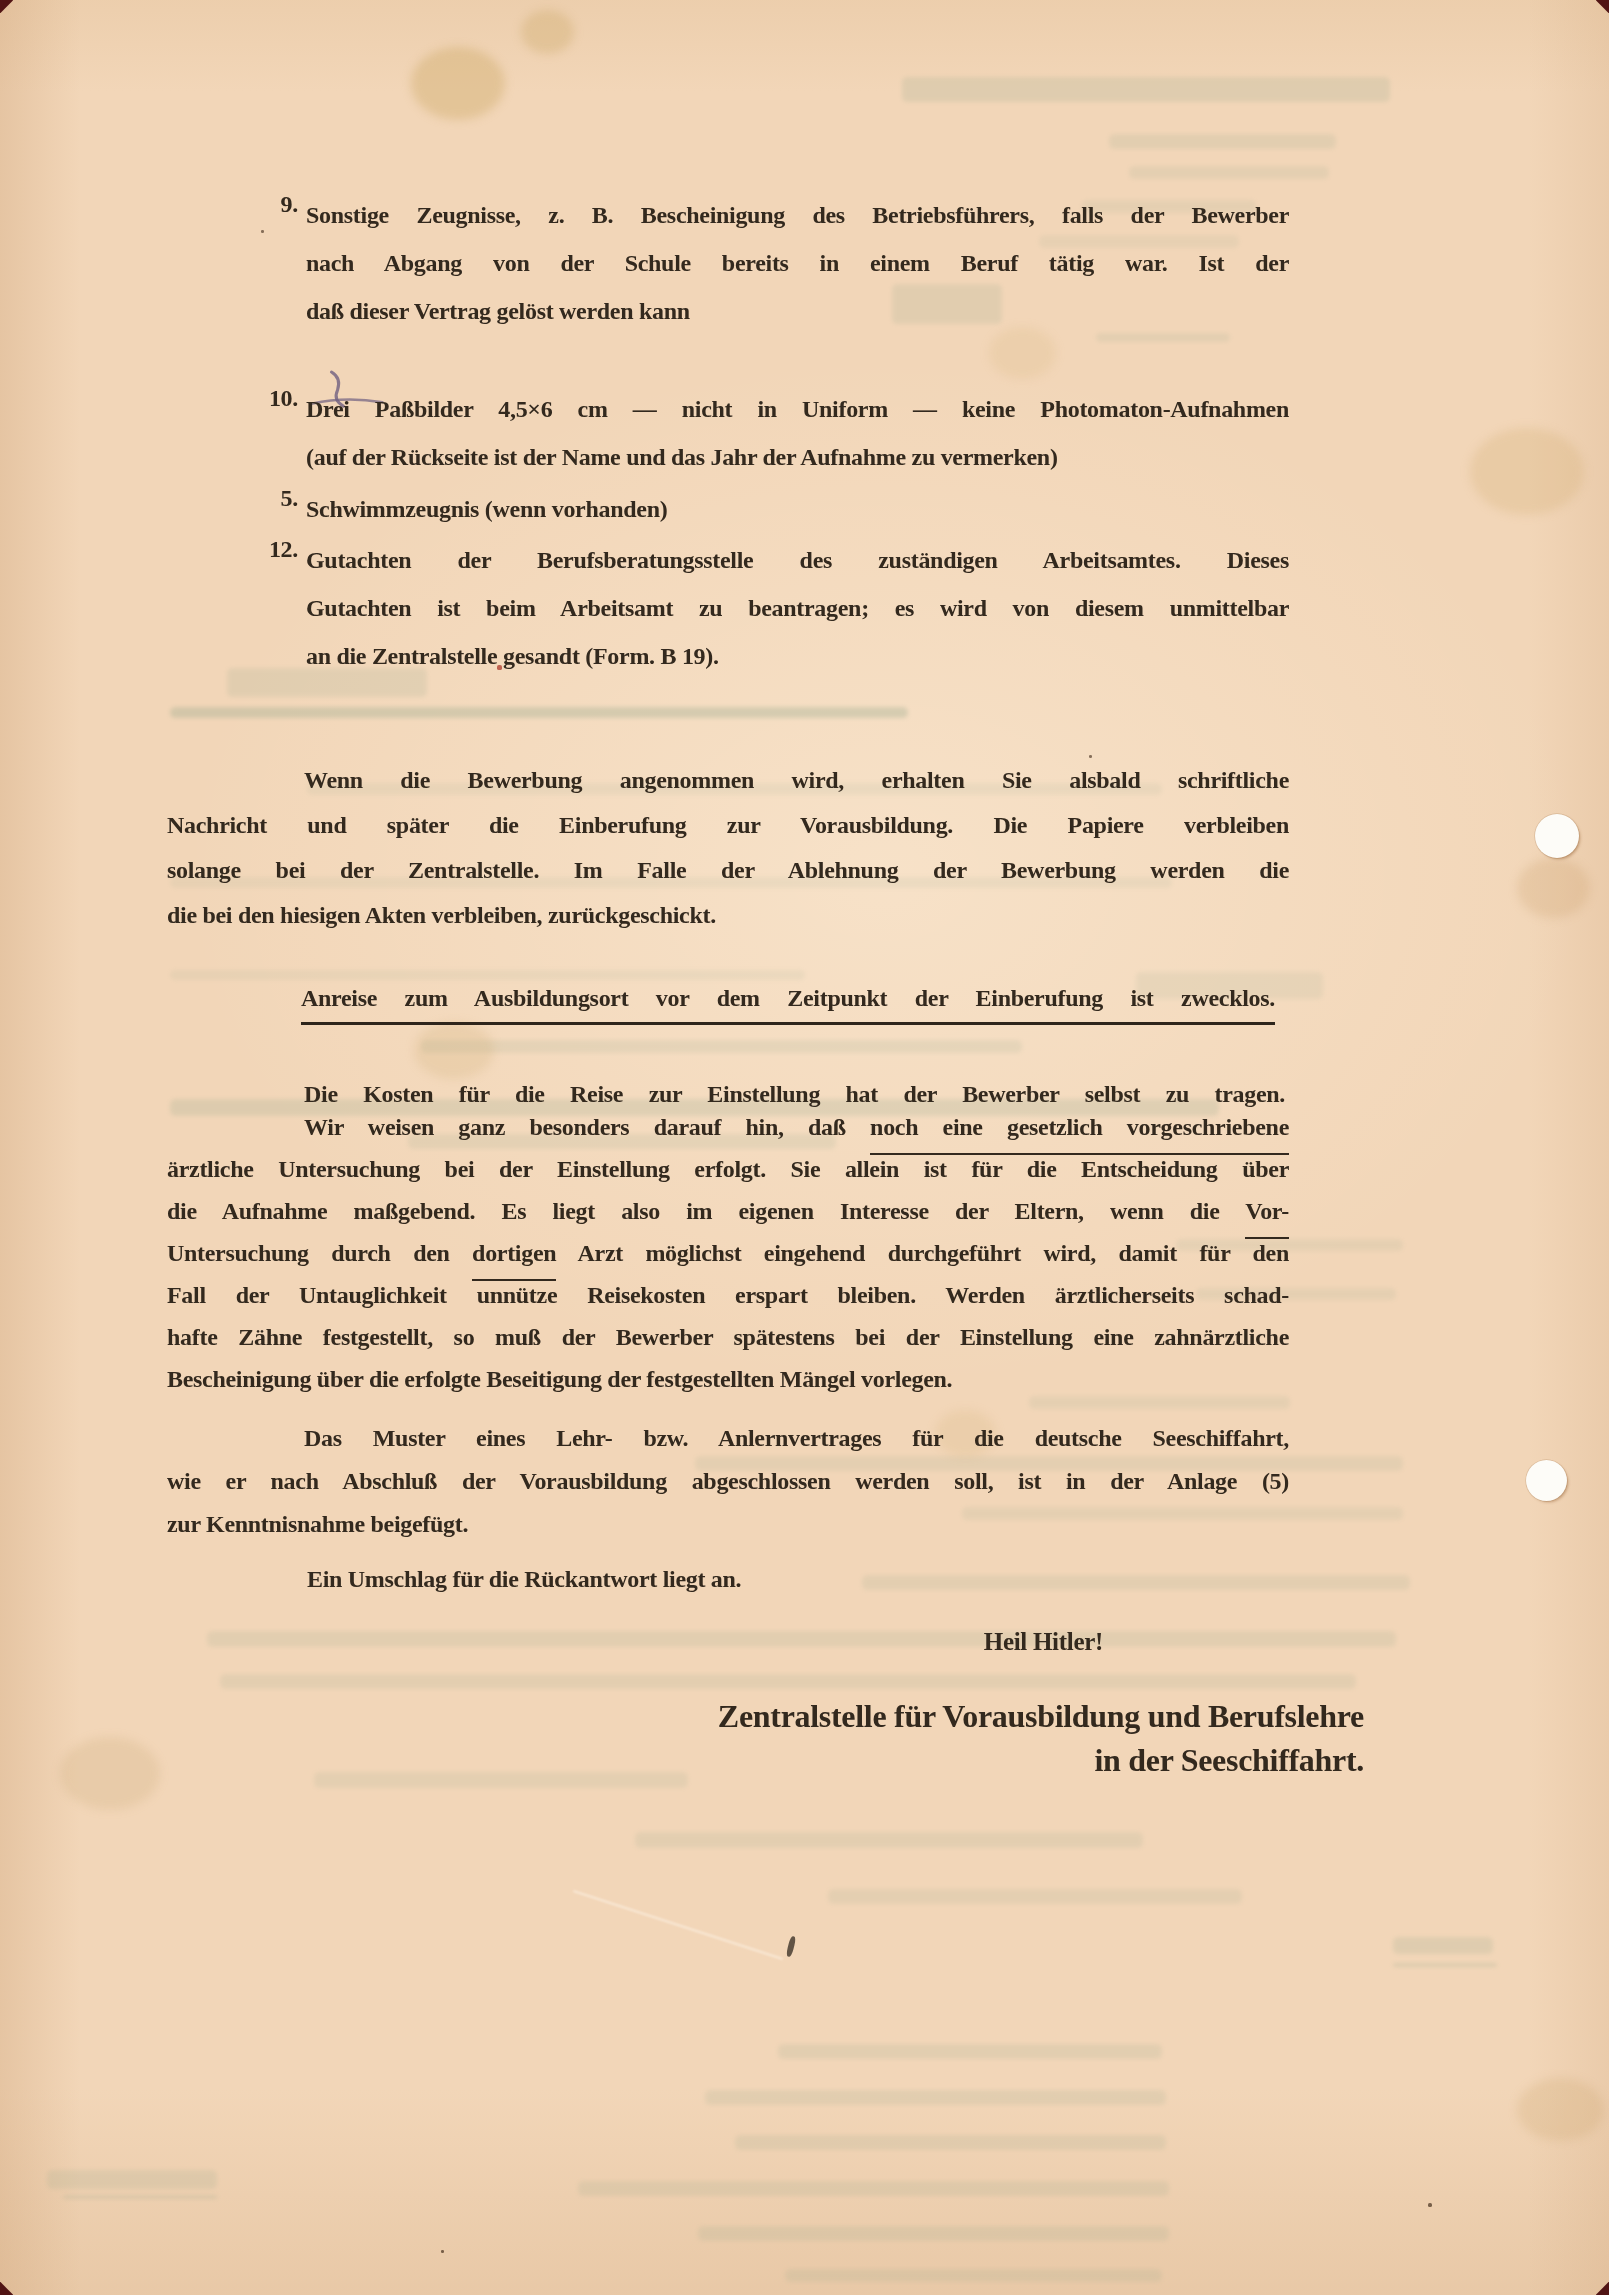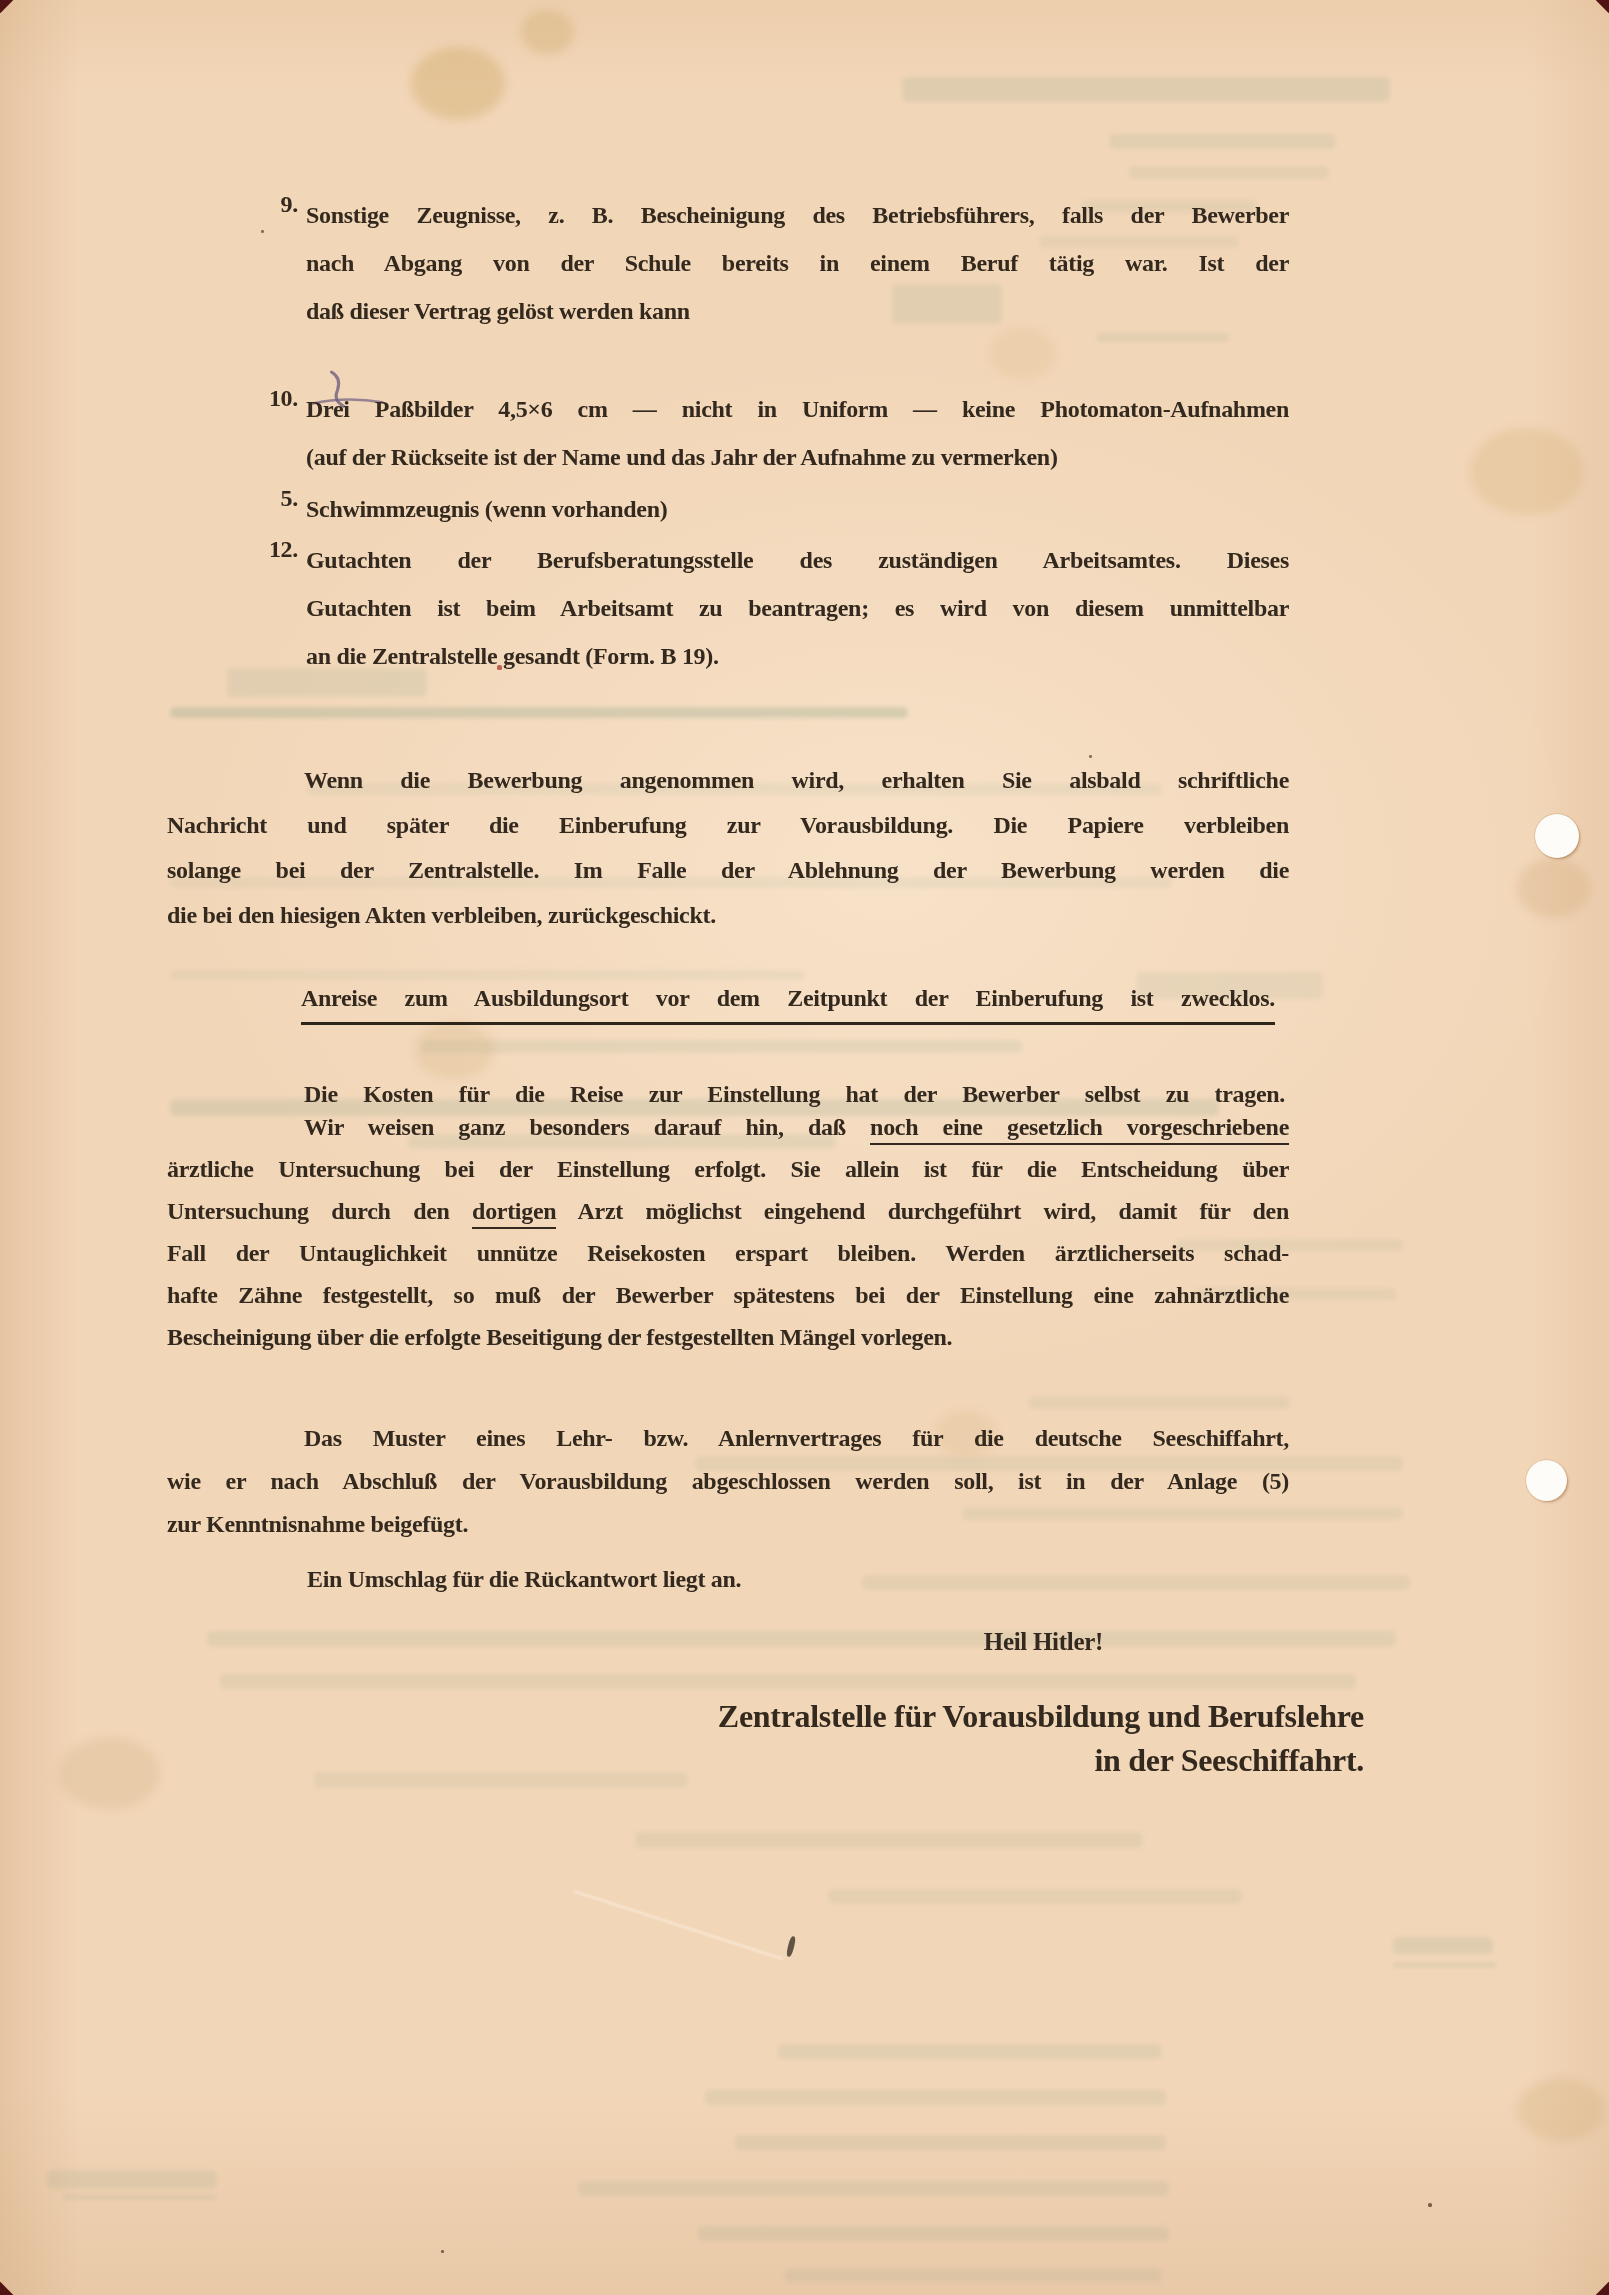--- a/index.html
+++ b/index.html
@@ -11,21 +11,21 @@
       linear-gradient(90deg, rgba(201,156,112,.30), rgba(201,156,112,0) 5%),
       linear-gradient(270deg, rgba(206,164,122,.22), rgba(206,164,122,0) 5%),
       linear-gradient(180deg, rgba(222,186,143,.28), rgba(222,186,143,0) 4%),
       linear-gradient(0deg, rgba(212,172,130,.32), rgba(212,172,130,0) 9%),
       #f2d6b8;}
   .txt{font-weight:700;color:#33291e;letter-spacing:-0.3px;font-size:24px;}
   .block{position:absolute;}
   .line{text-align:justify;text-align-last:justify;line-height:var(--lh,45px);}
   .line.last{text-align-last:left;}
   .indent .line:first-child{text-indent:137px;}
-  .u{border-bottom:2.7px solid currentColor;padding-bottom:3px;}
+  .u{border-bottom:2.7px solid currentColor;padding-bottom:13px;}
   .num{position:absolute;left:-56px;top:0;width:48px;text-align:right;}
   .headline{text-align:justify;text-align-last:justify;line-height:31px;
             padding-bottom:8px;border-bottom:3.3px solid #2e251b;}
   .center{text-align:right;}
   .hole{position:absolute;border-radius:50%;background:#fdfcf8;
         box-shadow:2px 2px 2.7px -0.7px rgba(150,100,55,.45), 0 0 0 0.7px rgba(150,105,60,.25);}
   .corner{position:absolute;width:13.4px;height:13.4px;background:#511414;}
   .c-tl{left:0;top:0;clip-path:polygon(0 0,100% 0,0 100%);}
   .c-tr{right:0;top:0;clip-path:polygon(0 0,100% 0,100% 100%);}
   .c-bl{left:0;bottom:0;clip-path:polygon(0 0,0 100%,100% 100%);}
@@ -152,20 +152,21 @@
   </div>
 
   <div class="block txt headline" style="left:301px;top:983px;width:974px;">Anreise zum Ausbildungsort vor dem Zeitpunkt der Einberufung ist zwecklos.</div>
 
   <div class="block txt line" style="left:304px;top:1042px;width:981px;margin-top:32px;--lh:40px;">Die Kosten für die Reise zur Einstellung hat der Bewerber selbst zu tragen.</div>
 
   <div class="block txt indent" style="left:167px;top:1106px;width:1122px;--lh:42px;">
     <div>
         <div class="line"><span>Wir weisen ganz besonders darauf hin, daß </span><span class="u">noch eine gesetzlich vorgeschriebene</span></div>
         <div class="line"><span>ärztliche Untersuchung bei der Einstellung erfolgt. Sie allein ist für die Entscheidung über</span></div>
+        <div class="line"><span>die Aufnahme maßgebend. Es liegt also im eigenen Interesse der Eltern, wenn die </span><span class="u">Vor-</span></div>
         <div class="line"><span>Untersuchung durch den </span><span class="u">dortigen</span><span> Arzt möglichst eingehend durchgeführt wird, damit für den</span></div>
         <div class="line"><span>Fall der Untauglichkeit unnütze Reisekosten erspart bleiben. Werden ärztlicherseits schad-</span></div>
         <div class="line"><span>hafte Zähne festgestellt, so muß der Bewerber spätestens bei der Einstellung eine zahnärztliche</span></div>
         <div class="line last"><span>Bescheinigung über die erfolgte Beseitigung der festgestellten Mängel vorlegen.</span></div>
       </div>
   </div>
 
   <div class="block txt indent" style="left:167px;top:1417px;width:1122px;--lh:43px;">
     <div>
         <div class="line"><span>Das Muster eines Lehr- bzw. Anlernvertrages für die deutsche Seeschiffahrt,</span></div>

